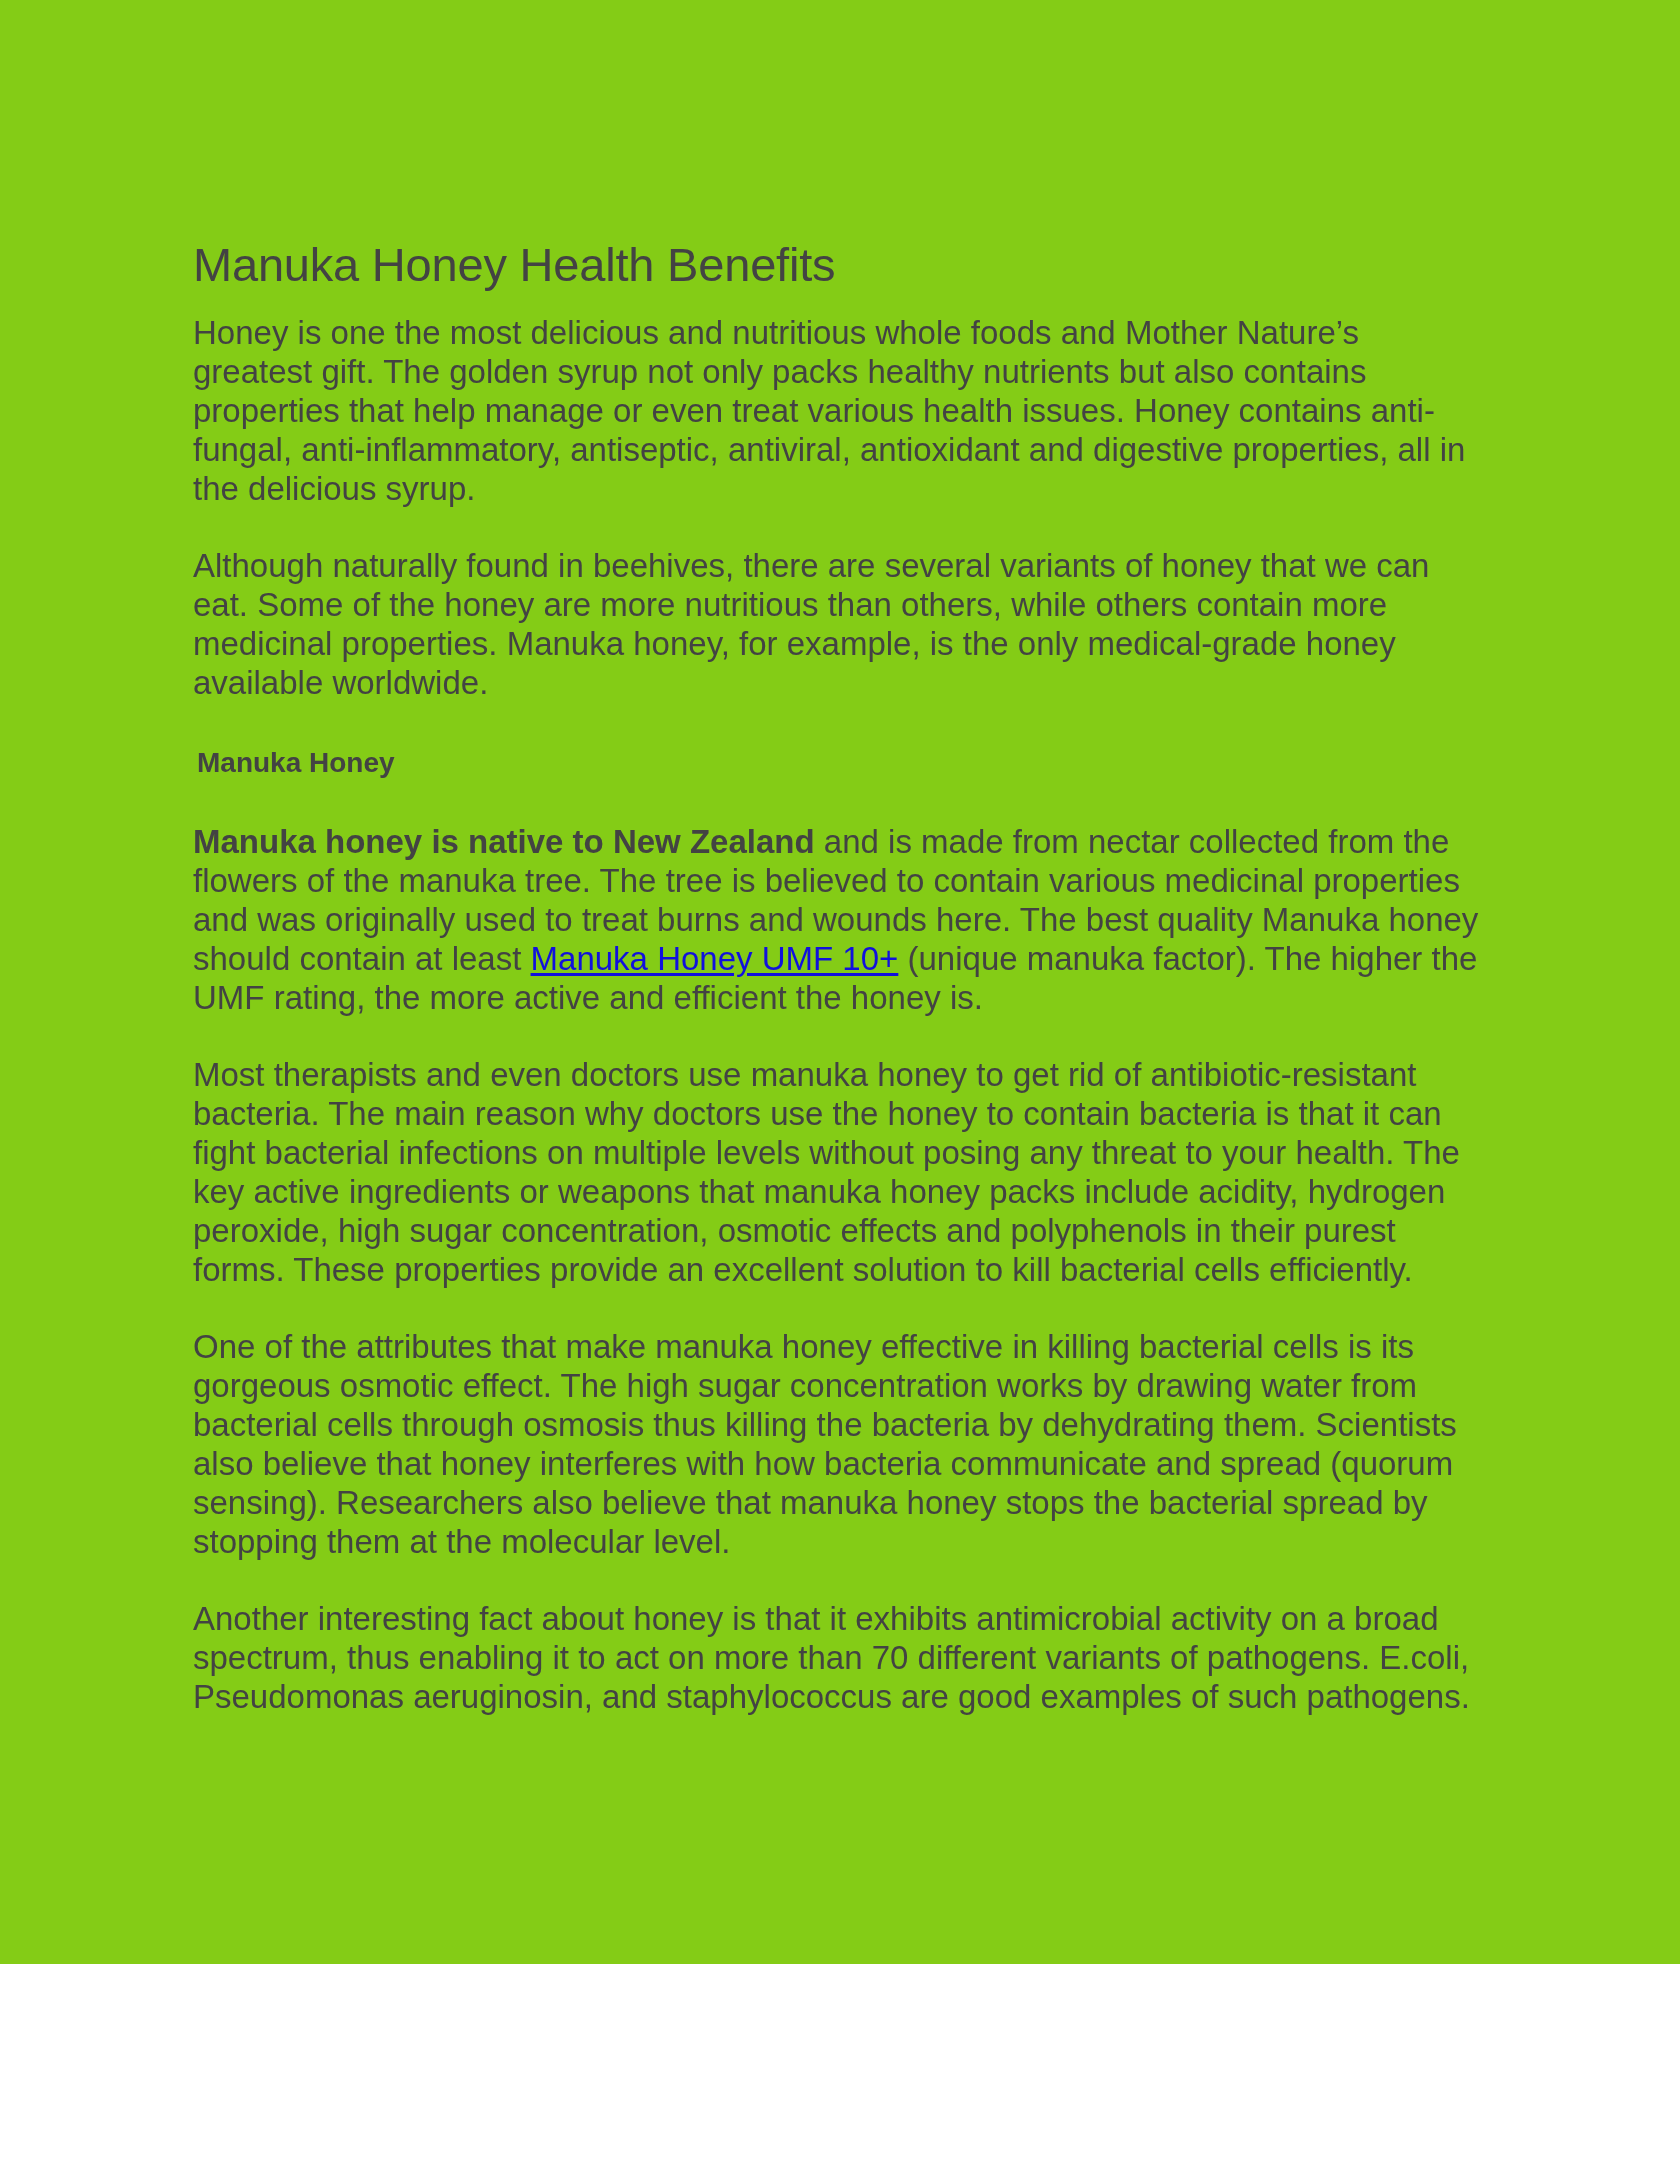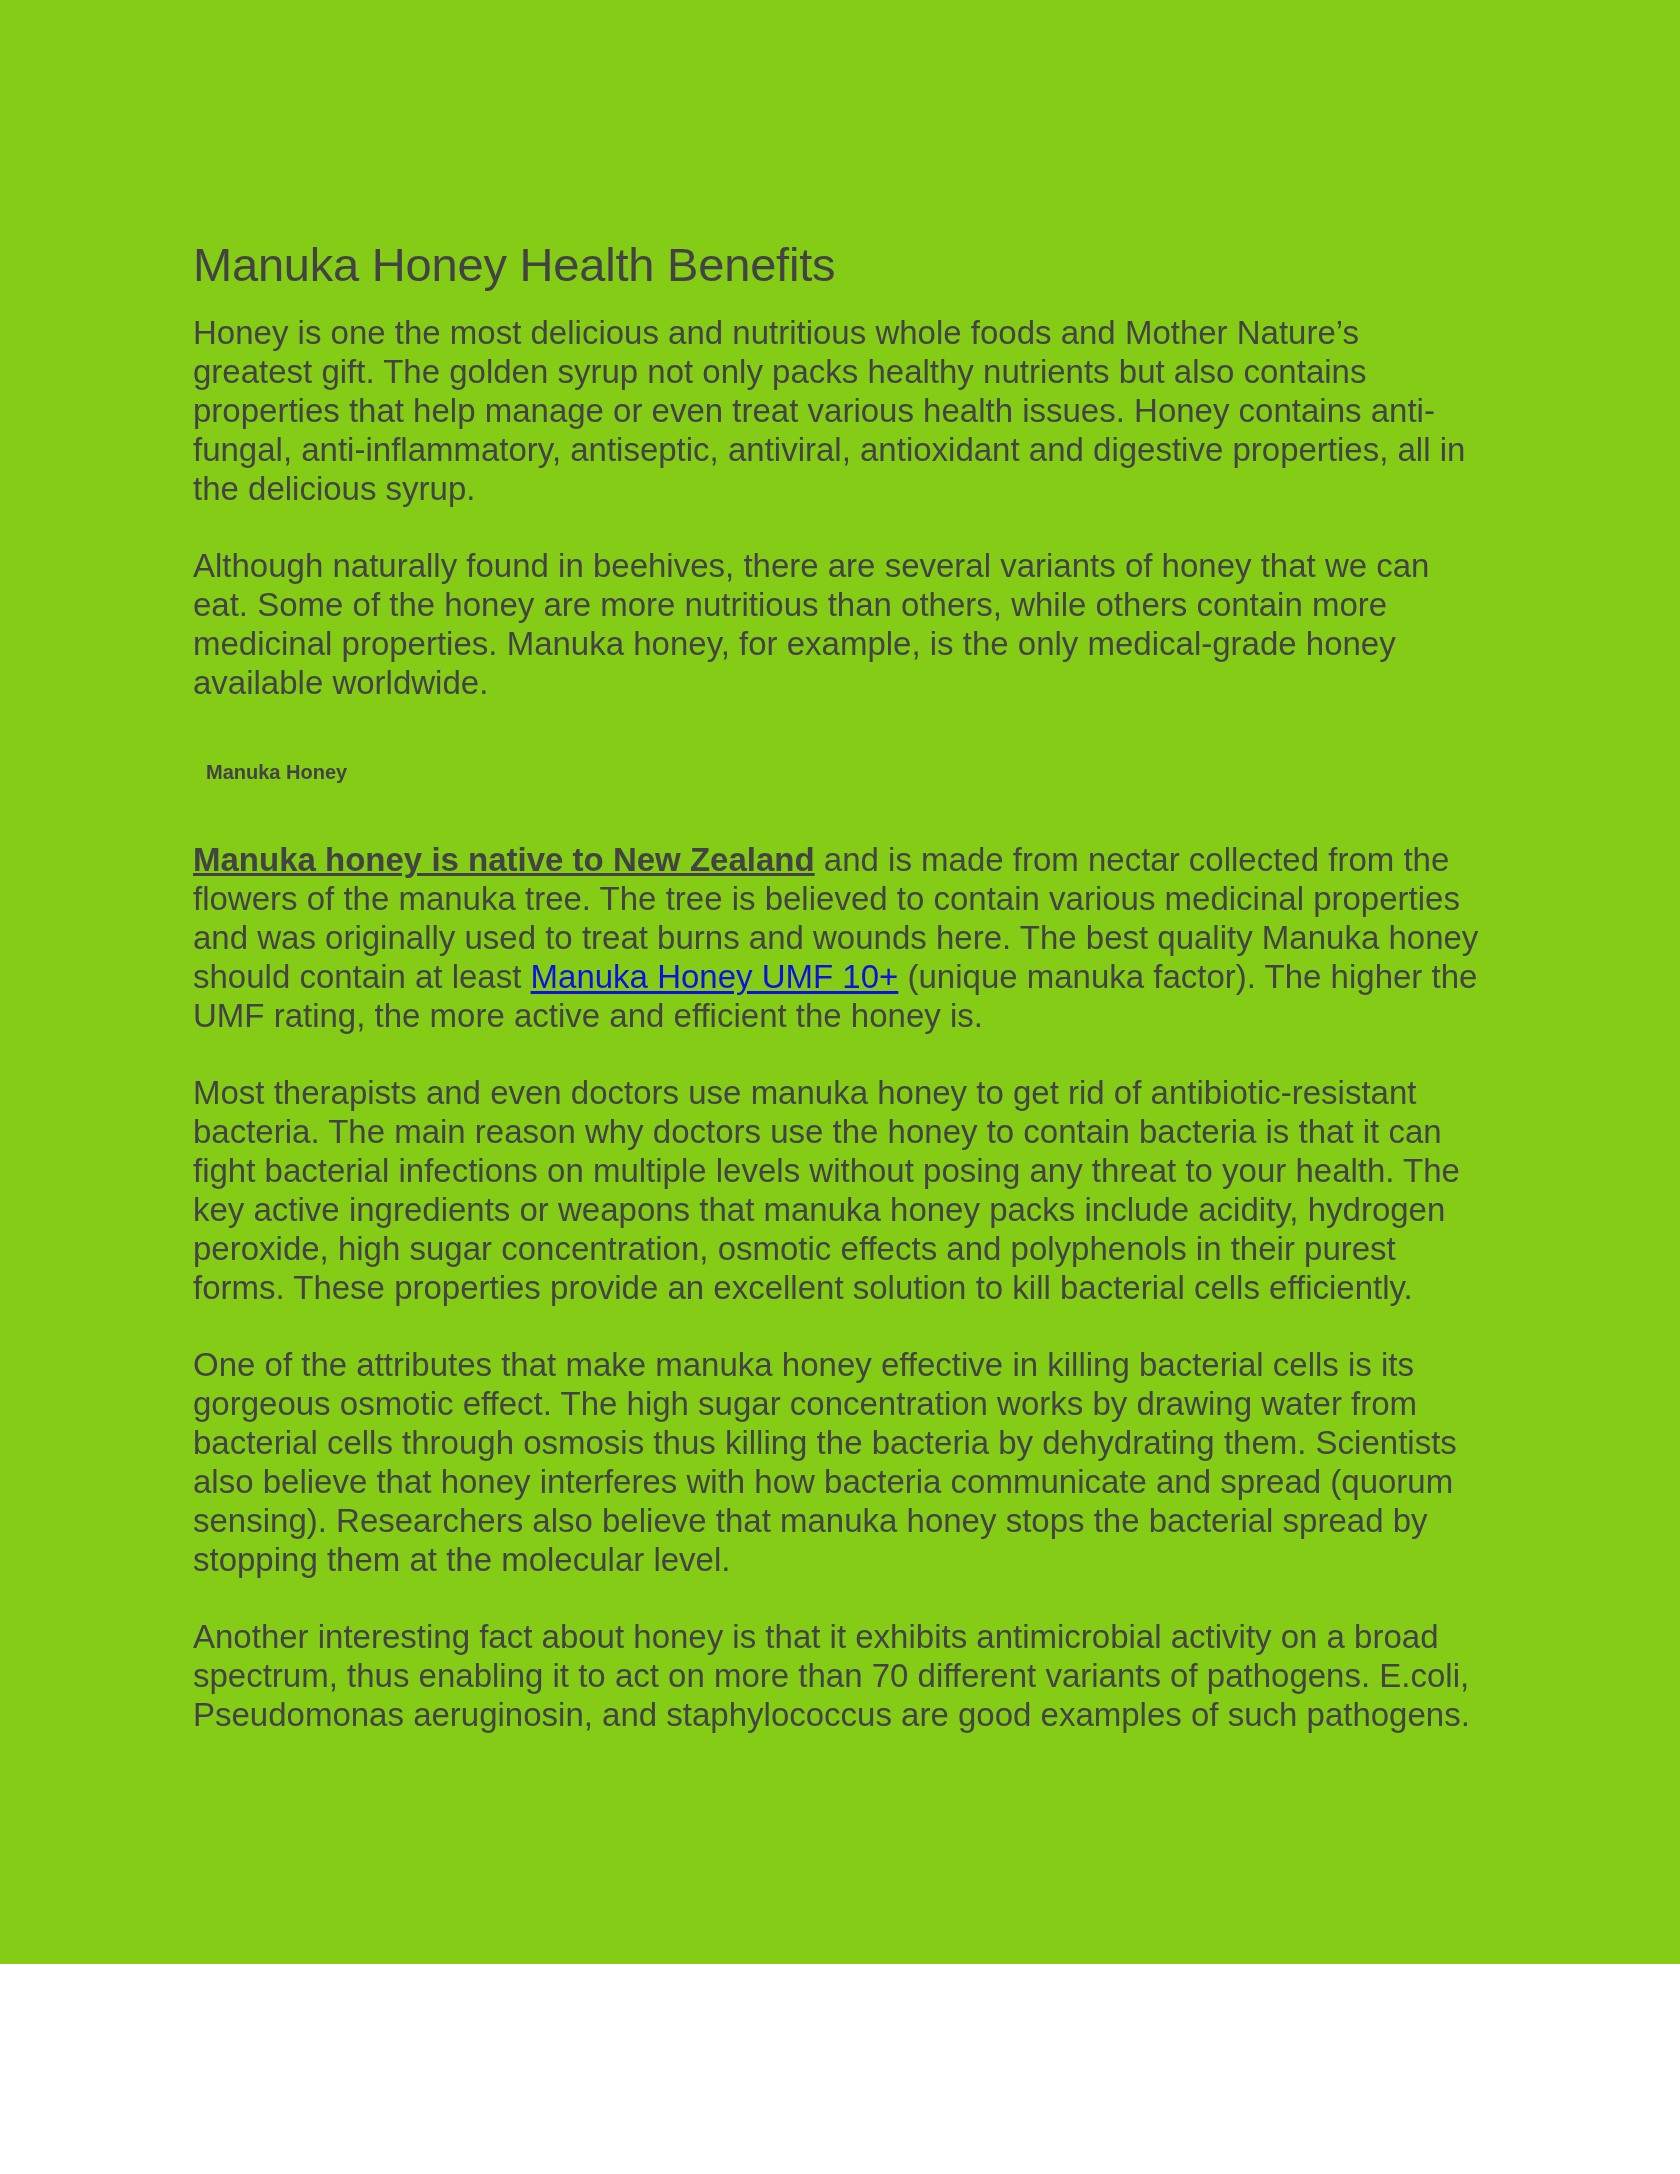--- a/index.html
+++ b/index.html
@@ -44,29 +44,28 @@
     text-align: left;
     word-spacing: 0px;
   }
   .para-gap {
     height: 38px;
   }
   .para-gap-sm {
     height: 36px;
   }
   .subhead {
-    font-size: 20px;
+    font-size: 28px;
     line-height: 38px;
     font-weight: bold;
     color: #434343;
-    margin: 13px;
+    margin: 4px;
   }
   .b {
     font-weight: bold;
-    text-decoration: underline;
   }
   .doclink {
     color: #1111dd;
     text-underline-offset: 2.9px;
     cursor: pointer;
   }
 </style>
 </head>
 <body>
 

